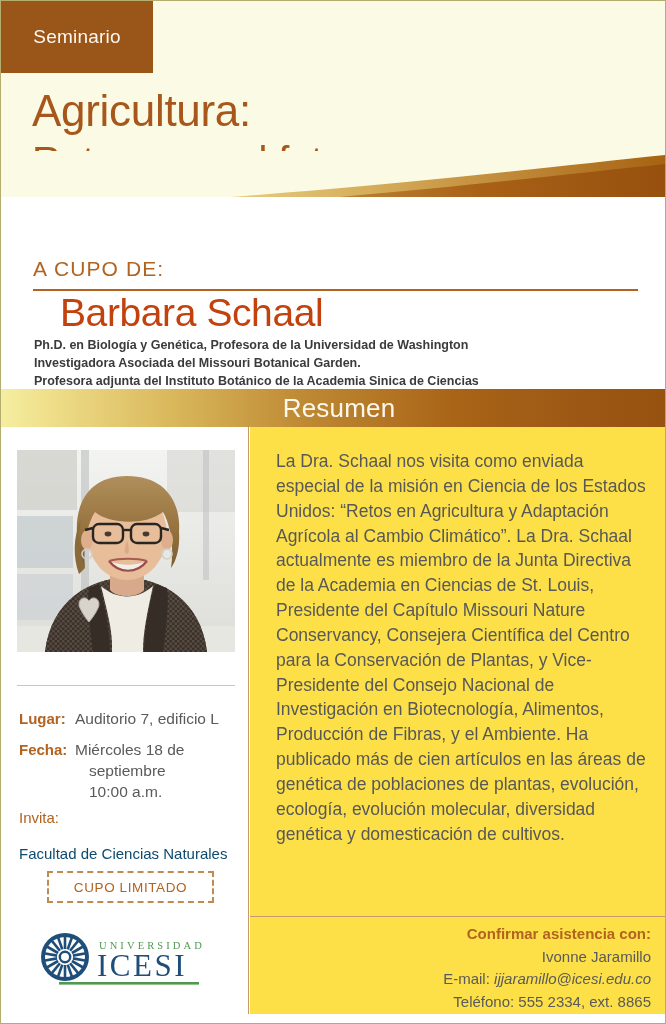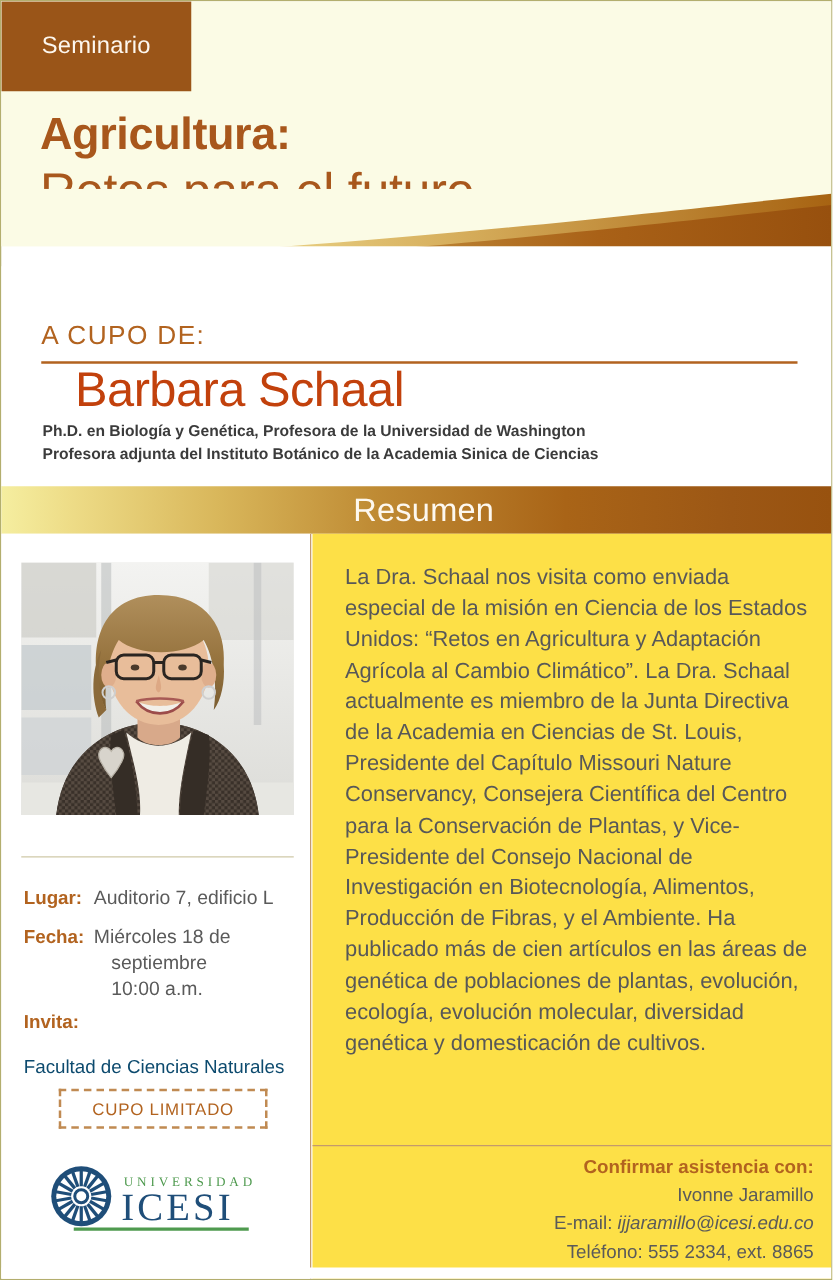--- a/index.html
+++ b/index.html
@@ -47,22 +47,22 @@
     letter-spacing: 0.2px;
   }
 
   #title-block {
     position: absolute;
     left: 31px;
     top: 88px;
     line-height: 1.0;
   }
   #title-line1 {
-    font-size: 36px;
-    font-weight: bold;
+    font-size: 44px;
+    font-weight: normal;
     color: #a8571c;
     letter-spacing: -0.3px;
     display: block;
   }
   #title-line2 {
     font-size: 40px;
     font-weight: normal;
     color: #a8571c;
     letter-spacing: -0.2px;
     display: block;
@@ -214,21 +214,21 @@
     flex: 0 0 auto;
   }
   .det-val {
     color: #5a5a5a;
     font-size: 15.5px;
     line-height: 1.35;
   }
   .det-val .sub { display: block; padding-left: 14px; }
   #invita-key {
     color: #b2631f;
-    font-weight: bold;
+    font-weight: normal;
     font-size: 15px;
     margin-top: -4px;
   }
   #invita-val {
     color: #0c4a6e;
     font-size: 15px;
     margin-top: 19px;
   }
 
   #cupo-box {
@@ -347,20 +347,21 @@
       <path d="M0,68 C300,55 512,29 664,13 L664,62 C512,74 300,84 0,78 Z" fill="url(#swooshGrad)"></path>
     </svg>
   </div>
 
   <div id="speaker">
     <div id="a-cargo">A CUPO DE:</div>
     <div id="a-cargo-rule"></div>
     <div id="speaker-name">Barbara Schaal</div>
     <div id="credentials">
       <div>Ph.D. en Biología y Genética, Profesora de la Universidad de Washington</div>
+      <div>Investigadora Asociada del  Missouri Botanical Garden.</div>
       <div>Profesora adjunta del Instituto Botánico de la Academia Sinica de Ciencias</div>
     </div>
   </div>
 
   <div id="resumen-banner">
     <span class="label">Resumen</span>
   </div>
 
   <div id="body-area">
 

